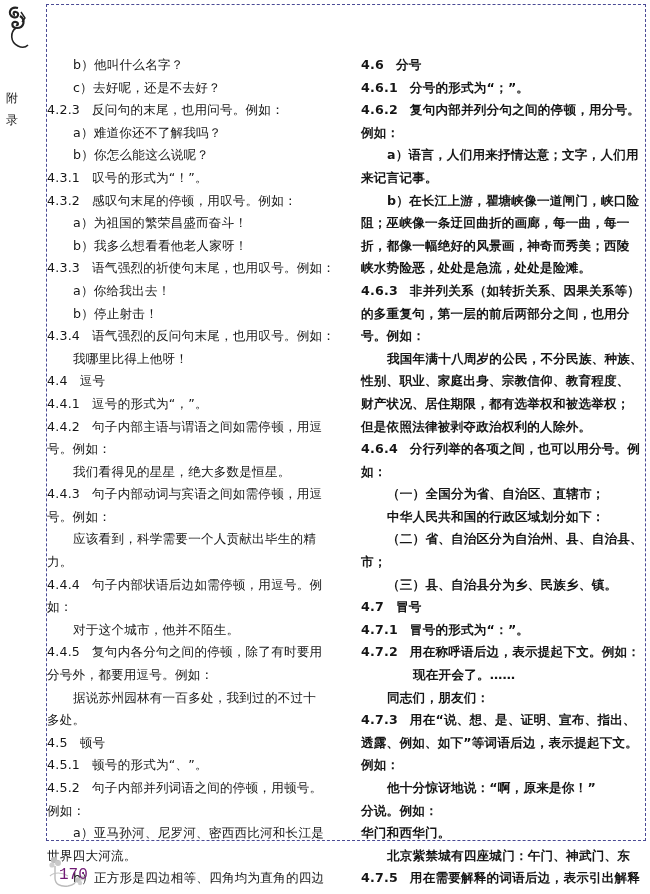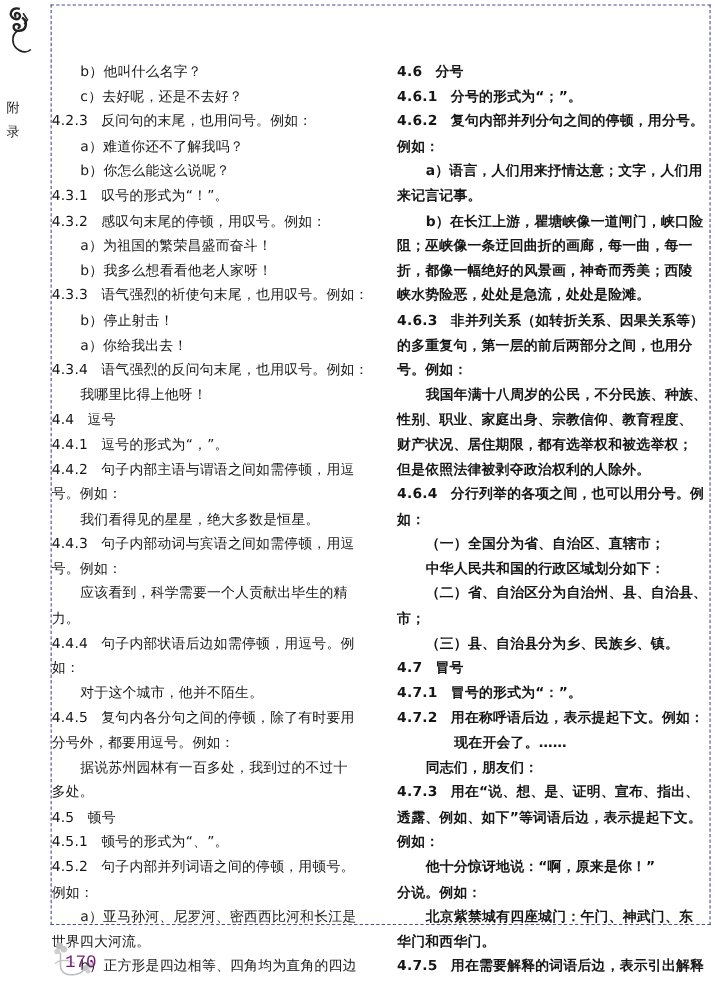--- a/index.html
+++ b/index.html
@@ -79,22 +79,22 @@
     <div class="line ind1"><span>b）他叫什么名字？</span></div>
     <div class="line ind1"><span>c）去好呢，还是不去好？</span></div>
     <div class="line"><span class="num">4.2.3</span><span>反问句的末尾，也用问号。例如：</span></div>
     <div class="line ind1"><span>a）难道你还不了解我吗？</span></div>
     <div class="line ind1"><span>b）你怎么能这么说呢？</span></div>
     <div class="line"><span class="num">4.3.1</span><span>叹号的形式为“！”。</span></div>
     <div class="line"><span class="num">4.3.2</span><span>感叹句末尾的停顿，用叹号。例如：</span></div>
     <div class="line ind1"><span>a）为祖国的繁荣昌盛而奋斗！</span></div>
     <div class="line ind1"><span>b）我多么想看看他老人家呀！</span></div>
     <div class="line"><span class="num">4.3.3</span><span>语气强烈的祈使句末尾，也用叹号。例如：</span></div>
+    <div class="line ind1"><span>a）你给我出去！</span></div>
     <div class="line ind1"><span>b）停止射击！</span></div>
-    <div class="line ind1"><span>a）你给我出去！</span></div>
     <div class="line"><span class="num">4.3.4</span><span>语气强烈的反问句末尾，也用叹号。例如：</span></div>
     <div class="line ind1"><span>我哪里比得上他呀！</span></div>
     <div class="line"><span class="num">4.4</span><span>逗号</span></div>
     <div class="line"><span class="num">4.4.1</span><span>逗号的形式为“，”。</span></div>
     <div class="line"><span class="num">4.4.2</span><span>句子内部主语与谓语之间如需停顿，用逗</span></div>
     <div class="line"><span>号。例如：</span></div>
     <div class="line ind1"><span>我们看得见的星星，绝大多数是恒星。</span></div>
     <div class="line"><span class="num">4.4.3</span><span>句子内部动词与宾语之间如需停顿，用逗</span></div>
     <div class="line"><span>号。例如：</span></div>
     <div class="line ind1"><span>应该看到，科学需要一个人贡献出毕生的精</span></div>
@@ -143,22 +143,22 @@
     <div class="line"><span class="num">4.7</span><span>冒号</span></div>
     <div class="line"><span class="num">4.7.1</span><span>冒号的形式为“：”。</span></div>
     <div class="line"><span class="num">4.7.2</span><span>用在称呼语后边，表示提起下文。例如：</span></div>
     <div class="line ind3r"><span>现在开会了。……</span></div>
     <div class="line ind1r"><span>同志们，朋友们：</span></div>
     <div class="line"><span class="num">4.7.3</span><span>用在“说、想、是、证明、宣布、指出、</span></div>
     <div class="line"><span>透露、例如、如下”等词语后边，表示提起下文。</span></div>
     <div class="line"><span>例如：</span></div>
     <div class="line ind1r"><span>他十分惊讶地说：“啊，原来是你！”</span></div>
     <div class="line"><span>分说。例如：</span></div>
+    <div class="line"><span>华门和西华门。</span></div>
     <div class="line ind1r"><span>北京紫禁城有四座城门：午门、神武门、东</span></div>
-    <div class="line"><span>华门和西华门。</span></div>
     <div class="line"><span class="num">4.7.5</span><span>用在需要解释的词语后边，表示引出解释</span></div>
     <div class="line"><span>或说明。例如：</span></div>
   </div>
 
 <svg class="ornament-bottom" viewBox="0 0 44 36">
   <circle cx="8" cy="6" r="3.2" fill="#bdbdbd"></circle>
   <circle cx="12" cy="9" r="3" fill="#c8c8c8"></circle>
   <circle cx="6" cy="11" r="2.6" fill="#cfcfcf"></circle>
   <path d="M9 12 L9 24 C9 30 14 33 22 32 C28 31 30 28 30 26" fill="none" stroke="#bbbbbb" stroke-width="1.4"></path>
   <path d="M4 22 C8 18 16 18 22 22" fill="none" stroke="#c4c4c4" stroke-width="1.2"></path>

